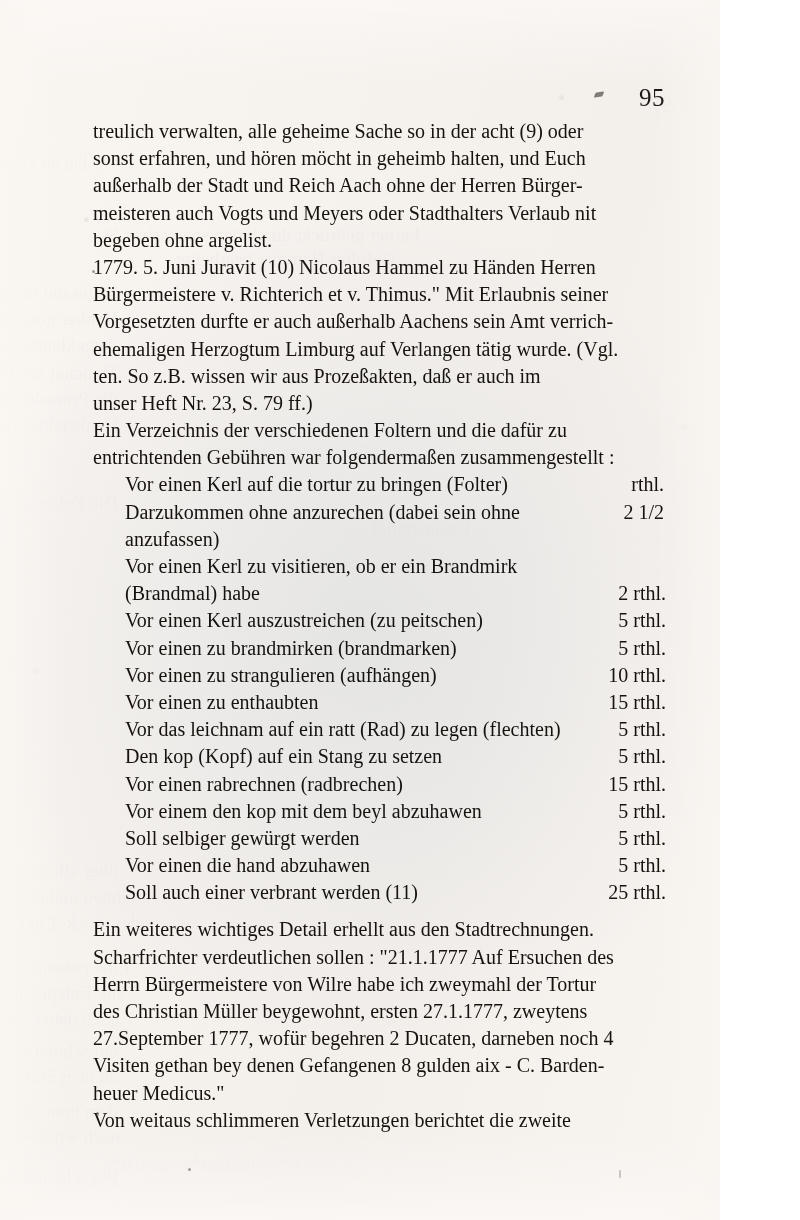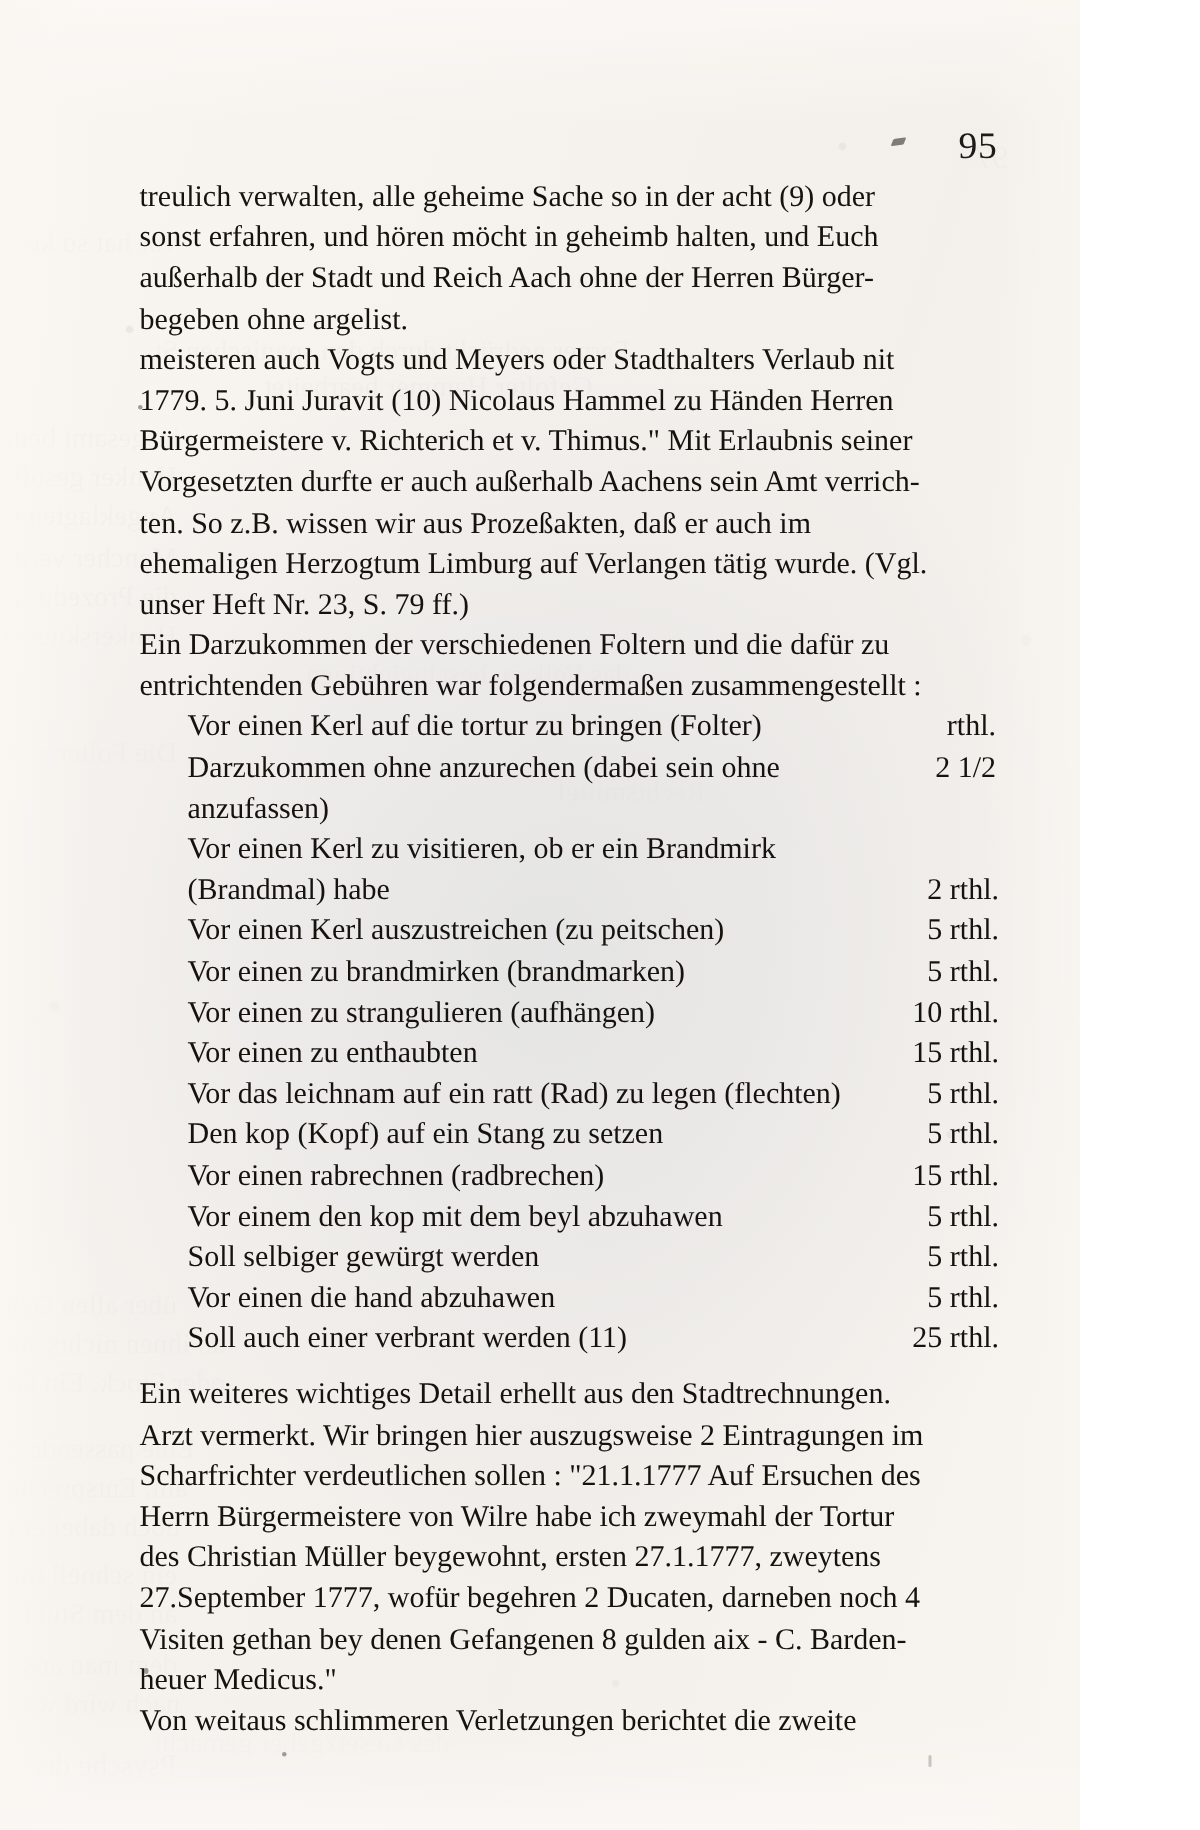--- a/index.html
+++ b/index.html
@@ -167,48 +167,47 @@
   <div class="header">
     <span class="folio-mark"></span>
     <span class="folio">95</span>
   </div>
 
   <div class="textblock">
     <div id="body-content">
         <div class="ln">treulich verwalten, alle geheime Sache so in der acht (9) oder</div>
         <div class="ln">sonst erfahren, und hören möcht in geheimb halten, und Euch</div>
         <div class="ln">außerhalb der Stadt und Reich Aach ohne der Herren Bürger-</div>
+        <div class="ln">meisteren auch Vogts und Meyers oder Stadthalters Verlaub nit</div>
         <div class="ln">begeben ohne argelist.</div>
-        <div class="ln">meisteren auch Vogts und Meyers oder Stadthalters Verlaub nit</div>
         <div class="ln">1779. 5. Juni Juravit (10) Nicolaus Hammel zu Händen Herren</div>
         <div class="ln">Bürgermeistere v. Richterich et v. Thimus." Mit Erlaubnis seiner</div>
         <div class="ln">Vorgesetzten durfte er auch außerhalb Aachens sein Amt verrich-</div>
+        <div class="ln">ehemaligen Herzogtum Limburg auf Verlangen tätig wurde. (Vgl.</div>
         <div class="ln">ten. So z.B. wissen wir aus Prozeßakten, daß er auch im</div>
-        <div class="ln">ehemaligen Herzogtum Limburg auf Verlangen tätig wurde. (Vgl.</div>
         <div class="ln">unser Heft Nr. 23, S. 79 ff.)</div>
-        <div class="ln">Ein Darzukommen der verschiedenen Foltern und die dafür zu</div>
+        <div class="ln">Ein Verzeichnis der verschiedenen Foltern und die dafür zu</div>
         <div class="ln">entrichtenden Gebühren war folgendermaßen zusammengestellt :</div>
         <div class="row"><span class="desc">Vor einen Kerl auf die tortur zu bringen (Folter)</span><span class="amt inset">rthl.</span></div>
         <div class="row"><span class="desc">Darzukommen ohne anzurechen (dabei sein ohne</span><span class="amt inset">2 1/2</span></div>
         <div class="row"><span class="desc">anzufassen)</span></div>
         <div class="row"><span class="desc">Vor einen Kerl zu visitieren, ob er ein Brandmirk</span></div>
         <div class="row"><span class="desc">(Brandmal) habe</span><span class="amt">2 rthl.</span></div>
         <div class="row"><span class="desc">Vor einen Kerl auszustreichen (zu peitschen)</span><span class="amt">5 rthl.</span></div>
         <div class="row"><span class="desc">Vor einen zu brandmirken (brandmarken)</span><span class="amt">5 rthl.</span></div>
         <div class="row"><span class="desc">Vor einen zu strangulieren (aufhängen)</span><span class="amt">10 rthl.</span></div>
         <div class="row"><span class="desc">Vor einen zu enthaubten</span><span class="amt">15 rthl.</span></div>
         <div class="row"><span class="desc">Vor das leichnam auf ein ratt (Rad) zu legen (flechten)</span><span class="amt">5 rthl.</span></div>
         <div class="row"><span class="desc">Den kop (Kopf) auf ein Stang zu setzen</span><span class="amt">5 rthl.</span></div>
         <div class="row"><span class="desc">Vor einen rabrechnen (radbrechen)</span><span class="amt">15 rthl.</span></div>
         <div class="row"><span class="desc">Vor einem den kop mit dem beyl abzuhawen</span><span class="amt">5 rthl.</span></div>
         <div class="row"><span class="desc">Soll selbiger gewürgt werden</span><span class="amt">5 rthl.</span></div>
         <div class="row"><span class="desc">Vor einen die hand abzuhawen</span><span class="amt">5 rthl.</span></div>
         <div class="row"><span class="desc">Soll auch einer verbrant werden (11)</span><span class="amt">25 rthl.</span></div>
         <div class="ln gapbefore">Ein weiteres wichtiges Detail erhellt aus den Stadtrechnungen.</div>
-        <div class="ln">Arzt vermerkt. Wir bringen hier auszugsweise 2 Eintragungen im</div>
         <div class="ln">Scharfrichter verdeutlichen sollen : "21.1.1777 Auf Ersuchen des</div>
         <div class="ln">Herrn Bürgermeistere von Wilre habe ich zweymahl der Tortur</div>
         <div class="ln">des Christian Müller beygewohnt, ersten 27.1.1777, zweytens</div>
         <div class="ln">27.September 1777, wofür begehren 2 Ducaten, darneben noch 4</div>
         <div class="ln">Visiten gethan bey denen Gefangenen 8 gulden aix - C. Barden-</div>
         <div class="ln">heuer Medicus."</div>
         <div class="ln">Von weitaus schlimmeren Verletzungen berichtet die zweite</div>
       </div>
   </div>
 

